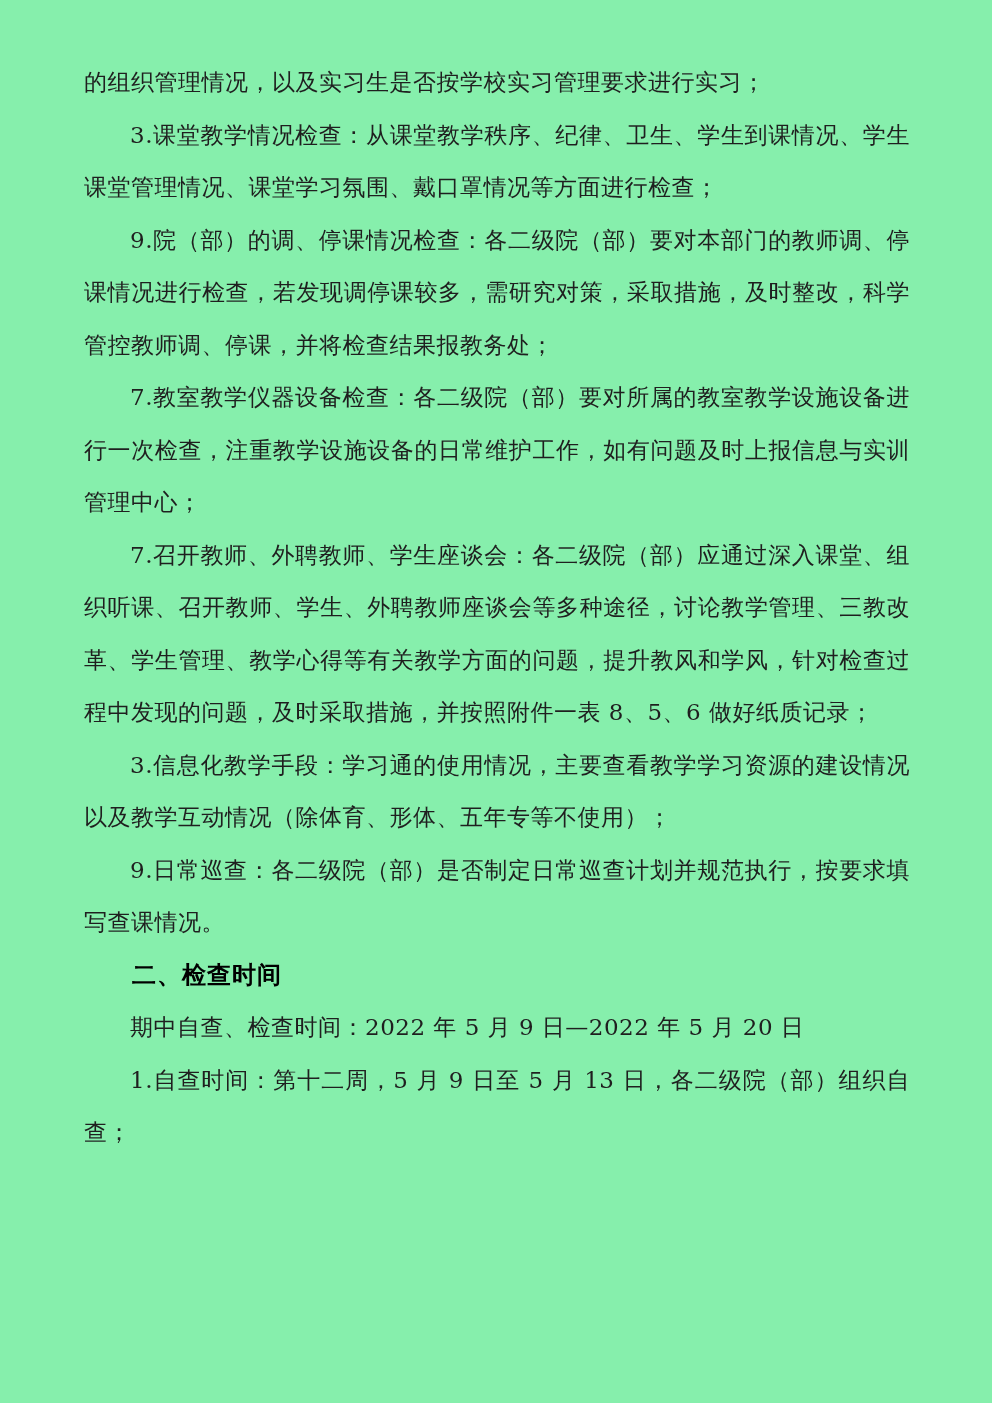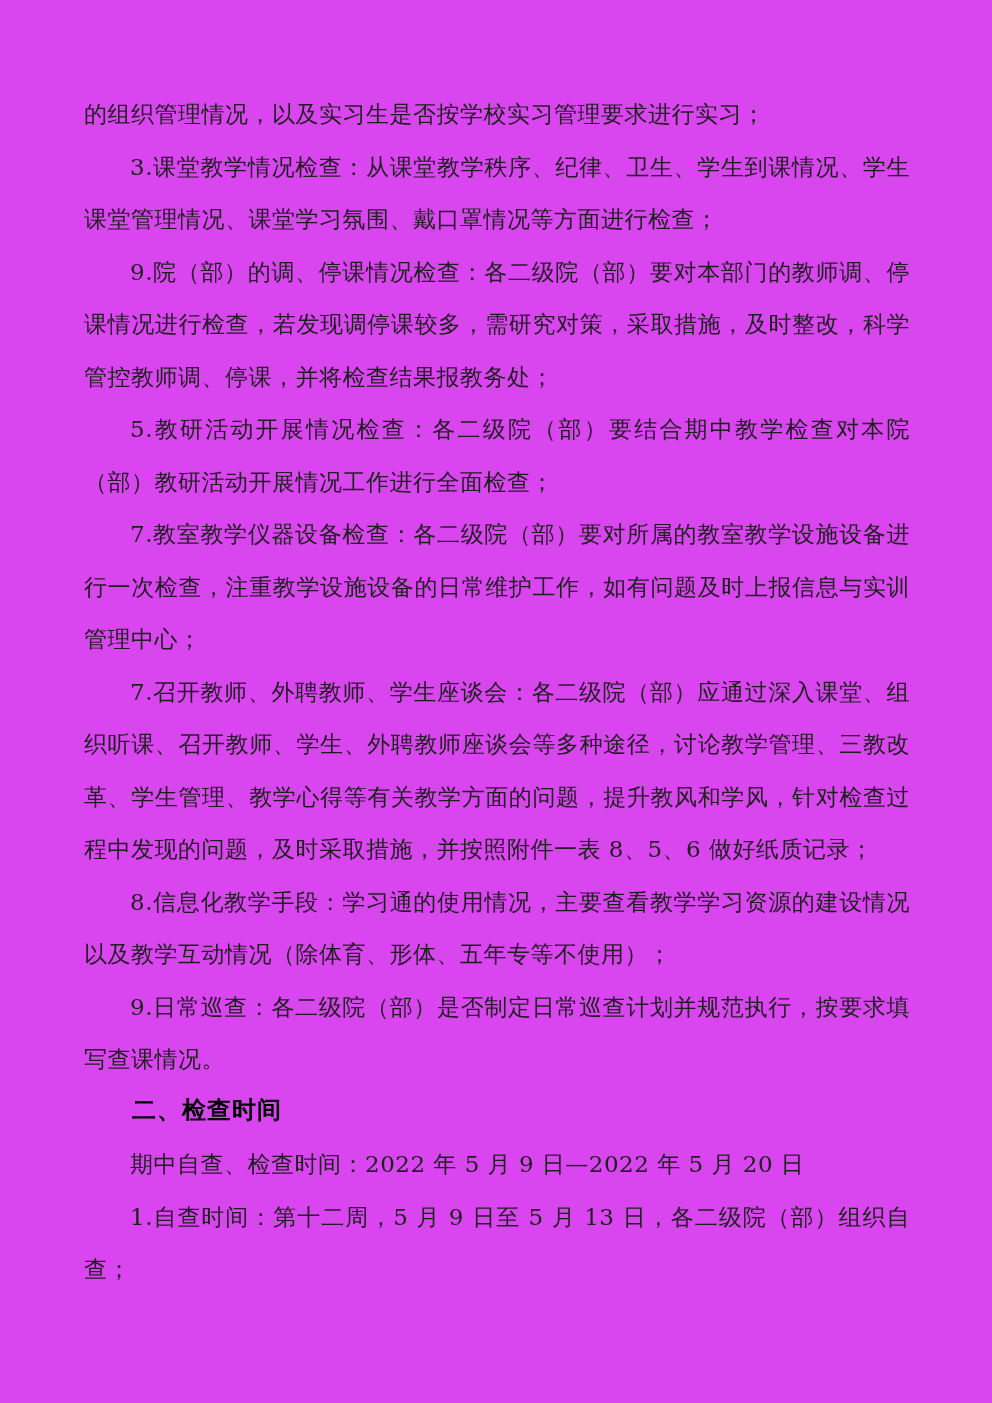--- a/index.html
+++ b/index.html
@@ -5,23 +5,23 @@
   html, body {
     margin: 0;
     padding: 0;
     background: #ffffff;
   }
   .page {
     position: relative;
     width: 992px;
     height: 1403px;
     margin: 0 auto;
-    background: #d946ef;
+    background: #86efac;
     box-sizing: border-box;
-    padding: 88px 82px 0 84px;
+    padding: 56px 82px 0 84px;
     overflow: hidden;
   }
   .doc-body {
     width: 826px;
     color: #1f1f1f;
     font-family: "DejaVu Serif", "Liberation Serif", serif;
     font-size: 23px;
     line-height: 52.5px;
   }
   .doc-body p {
@@ -30,48 +30,47 @@
     text-justify: inter-character;
     text-indent: 2em;
     letter-spacing: 0.5px;
     word-break: break-all;
   }
   .doc-body p.continuation {
     text-indent: 0;
   }
   .doc-body h2.section-heading {
     margin: 0;
-    font-family: Liberation Mono, monospace;
+    font-family: Liberation Serif, serif;
     font-weight: 700;
     color: #000000;
     font-size: 24px;
     line-height: 52.5px;
     text-indent: 2em;
     letter-spacing: 1px;
   }
 </style>
 </head>
 <body>
 
 <div class="page">
   <div class="doc-body">
 
     <p class="continuation">的组织管理情况，以及实习生是否按学校实习管理要求进行实习；</p>
 
     <p>3.课堂教学情况检查：从课堂教学秩序、纪律、卫生、学生到课情况、学生课堂管理情况、课堂学习氛围、戴口罩情况等方面进行检查；</p>
 
     <p>9.院（部）的调、停课情况检查：各二级院（部）要对本部门的教师调、停课情况进行检查，若发现调停课较多，需研究对策，采取措施，及时整改，科学管控教师调、停课，并将检查结果报教务处；</p>
 
-    <p>5.教研活动开展情况检查：各二级院（部）要结合期中教学检查对本院（部）教研活动开展情况工作进行全面检查；</p>
 
     <p>7.教室教学仪器设备检查：各二级院（部）要对所属的教室教学设施设备进行一次检查，注重教学设施设备的日常维护工作，如有问题及时上报信息与实训管理中心；</p>
 
     <p>7.召开教师、外聘教师、学生座谈会：各二级院（部）应通过深入课堂、组织听课、召开教师、学生、外聘教师座谈会等多种途径，讨论教学管理、三教改革、学生管理、教学心得等有关教学方面的问题，提升教风和学风，针对检查过程中发现的问题，及时采取措施，并按照附件一表 8、5、6 做好纸质记录；</p>
 
-    <p>8.信息化教学手段：学习通的使用情况，主要查看教学学习资源的建设情况以及教学互动情况（除体育、形体、五年专等不使用）；</p>
+    <p>3.信息化教学手段：学习通的使用情况，主要查看教学学习资源的建设情况以及教学互动情况（除体育、形体、五年专等不使用）；</p>
 
     <p>9.日常巡查：各二级院（部）是否制定日常巡查计划并规范执行，按要求填写查课情况。</p>
 
     <h2 class="section-heading">二、检查时间</h2>
 
     <p>期中自查、检查时间：2022 年 5 月 9 日—2022 年 5 月 20 日</p>
 
     <p>1.自查时间：第十二周，5 月 9 日至 5 月 13 日，各二级院（部）组织自查；</p>
 
 

